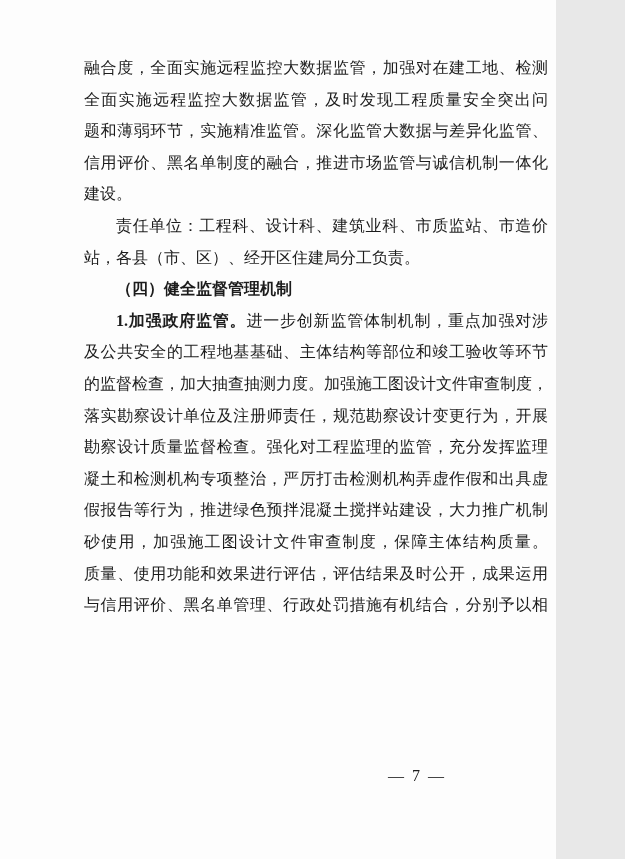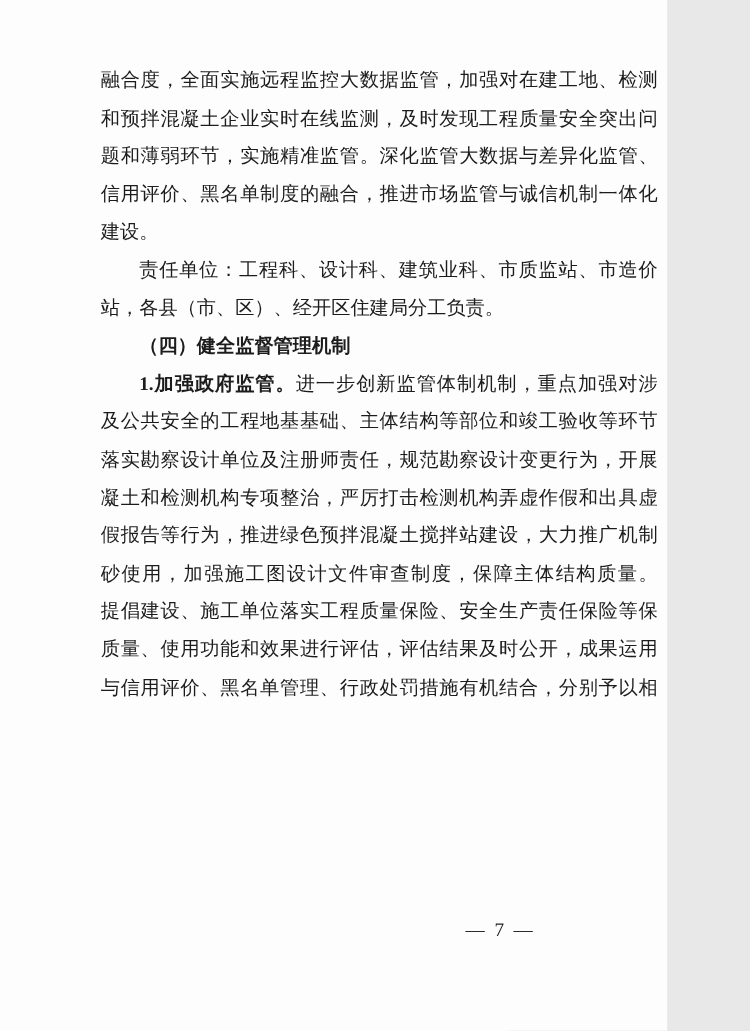--- a/index.html
+++ b/index.html
@@ -39,31 +39,32 @@
     letter-spacing: 2px;
     color: #1c1c1c;
   }
 </style>
 </head>
 <body>
 
 <div class="page">
   <div class="doc">
       <div class="line just"><span>融合度，全面实施远程监控大数据监管，加强对在建工地、检测</span></div>
-      <div class="line just"><span>和预拌混凝土企业实时在线监测，及时发现工程质量安全突出问</span></div>
+      <div class="line just"><span>全面实施远程监控大数据监管，及时发现工程质量安全突出问</span></div>
       <div class="line just"><span>题和薄弱环节，实施精准监管。深化监管大数据与差异化监管、</span></div>
       <div class="line just"><span>信用评价、黑名单制度的融合，推进市场监管与诚信机制一体化</span></div>
       <div class="line"><span>建设。</span></div>
       <div class="line just ind"><span>责任单位：工程科、设计科、建筑业科、市质监站、市造价</span></div>
       <div class="line"><span>站，各县（市、区）、经开区住建局分工负责。</span></div>
       <div class="line ind"><span class="b">（四）健全监督管理机制</span></div>
       <div class="line just ind"><span class="b">1.加强政府监管。</span><span>进一步创新监管体制机制，重点加强对涉</span></div>
       <div class="line just"><span>及公共安全的工程地基基础、主体结构等部位和竣工验收等环节</span></div>
+      <div class="line just"><span>的监督检查，加大抽查抽测力度。加强施工图设计文件审查制度，</span></div>
       <div class="line just"><span>落实勘察设计单位及注册师责任，规范勘察设计变更行为，开展</span></div>
+      <div class="line just"><span>勘察设计质量监督检查。强化对工程监理的监管，充分发挥监理</span></div>
       <div class="line just"><span>凝土和检测机构专项整治，严厉打击检测机构弄虚作假和出具虚</span></div>
       <div class="line just"><span>假报告等行为，推进绿色预拌混凝土搅拌站建设，大力推广机制</span></div>
       <div class="line just"><span>砂使用，加强施工图设计文件审查制度，保障主体结构质量。</span></div>
-      <div class="line just"><span>提倡建设、施工单位落实工程质量保险、安全生产责任保险等保</span></div>
       <div class="line just"><span>质量、使用功能和效果进行评估，评估结果及时公开，成果运用</span></div>
       <div class="line just"><span>与信用评价、黑名单管理、行政处罚措施有机结合，分别予以相</span></div>
     </div>
   <div class="page-num">— 7 —</div>
 </div>
 
 </body></html>

